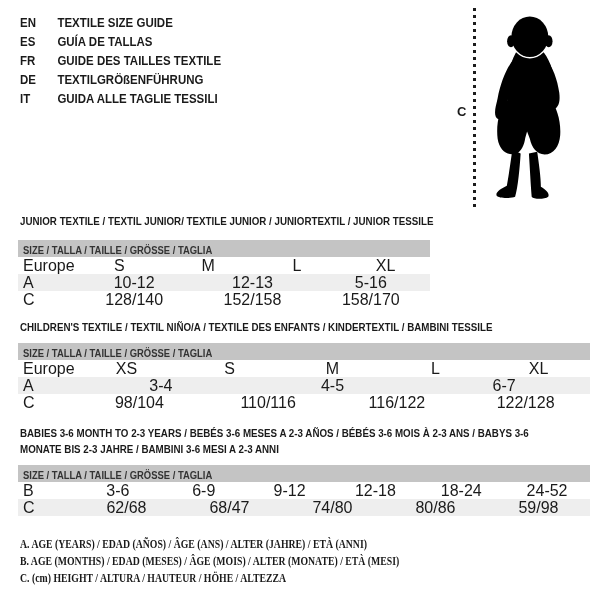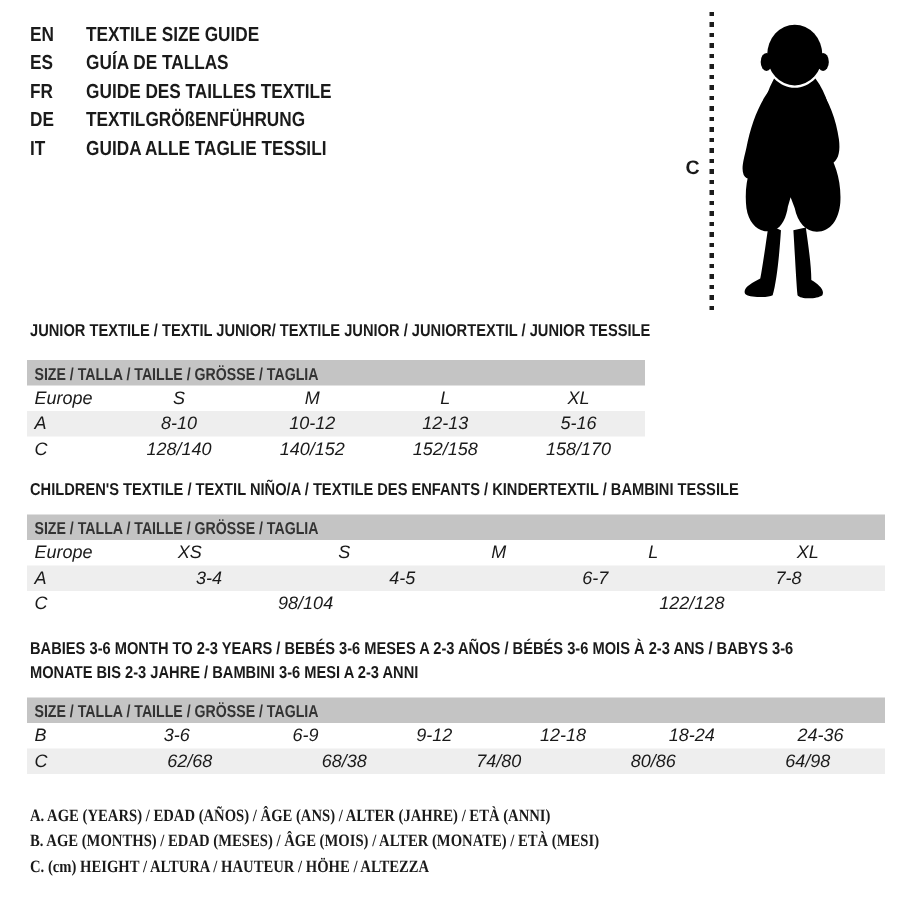--- a/index.html
+++ b/index.html
@@ -24,21 +24,21 @@
   .tbl-title.wrap{white-space:normal;}
   .notes{position:absolute;top:536px;left:20px;font-family:Liberation Serif, serif;}
   .note-line{font-weight:bold;font-size:11.5px;line-height:17px;white-space:nowrap;
              transform:scaleX(0.85);transform-origin:left top;}
 
   
   .grid{position:absolute;left:18px;}
   .bar{height:17px;line-height:17px;background:#c4c4c4;padding-left:5px;overflow:hidden;}
   .bar span{display:inline-block;font-weight:bold;font-size:11.5px;color:#333;
             transform:scaleX(0.82);transform-origin:left center;white-space:nowrap;}
-  .rows .row{display:flex;height:17px;line-height:17px;font-size:12px;font-style:italic;}
+  .rows .row{display:flex;height:17px;line-height:17px;font-size:16px;}
   .rows .row:nth-child(even){background:#eeeeee;}
   .lbl{flex:0 0 52px;padding-left:5px;}
   .cell{flex:1;text-align:center;}
 </style>
 </head>
 <body>
 
 <div class="canvas">
 
   <div class="lang-block">
@@ -86,29 +86,27 @@
     <div class="rows">
       <div class="row">
         <span class="lbl">Europe</span>
         <span class="cell">S</span>
         <span class="cell">M</span>
         <span class="cell">L</span>
         <span class="cell">XL</span>
       </div>
       <div class="row">
         <span class="lbl">A</span>
-        <span class="cell">8-10</span>
         <span class="cell">10-12</span>
         <span class="cell">12-13</span>
         <span class="cell">5-16</span>
       </div>
       <div class="row">
         <span class="lbl">C</span>
         <span class="cell">128/140</span>
-        <span class="cell">140/152</span>
         <span class="cell">152/158</span>
         <span class="cell">158/170</span>
       </div>
     </div>
   </div>
 
   <div class="tbl-title" style="top:319px;left:20px;">CHILDREN'S TEXTILE / TEXTIL NIÑO/A / TEXTILE DES ENFANTS / KINDERTEXTIL / BAMBINI TESSILE</div>
   <div class="grid" style="top:343px;width:572px;">
     <div class="bar"><span>SIZE / TALLA / TAILLE / GRÖSSE / TAGLIA</span></div>
     <div class="rows">
@@ -118,50 +116,51 @@
         <span class="cell">S</span>
         <span class="cell">M</span>
         <span class="cell">L</span>
         <span class="cell">XL</span>
       </div>
       <div class="row">
         <span class="lbl">A</span>
         <span class="cell">3-4</span>
         <span class="cell">4-5</span>
         <span class="cell">6-7</span>
-        <span class="cell">7-8</span>
       </div>
       <div class="row">
         <span class="lbl">C</span>
         <span class="cell">98/104</span>
+        <span class="cell">110/116</span>
+        <span class="cell">116/122</span>
         <span class="cell">122/128</span>
       </div>
     </div>
   </div>
 
   <div class="tbl-title wrap" style="top:425px;left:20px;width:620px;">BABIES 3-6 MONTH TO 2-3 YEARS / BEBÉS 3-6 MESES A 2-3 AÑOS / BÉBÉS 3-6 MOIS À 2-3 ANS / BABYS 3-6 MONATE BIS 2-3 JAHRE / BAMBINI 3-6 MESI A 2-3 ANNI</div>
   <div class="grid" style="top:465px;width:572px;">
     <div class="bar"><span>SIZE / TALLA / TAILLE / GRÖSSE / TAGLIA</span></div>
     <div class="rows">
       <div class="row">
         <span class="lbl">B</span>
         <span class="cell">3-6</span>
         <span class="cell">6-9</span>
         <span class="cell">9-12</span>
         <span class="cell">12-18</span>
         <span class="cell">18-24</span>
-        <span class="cell">24-36</span>
+        <span class="cell">24-52</span>
       </div>
       <div class="row">
         <span class="lbl">C</span>
         <span class="cell">62/68</span>
-        <span class="cell">68/38</span>
+        <span class="cell">68/47</span>
         <span class="cell">74/80</span>
         <span class="cell">80/86</span>
-        <span class="cell">64/98</span>
+        <span class="cell">59/98</span>
       </div>
     </div>
   </div>
 
   <div class="notes">
     <div class="note-line">A. AGE (YEARS) / EDAD (AÑOS) / ÂGE (ANS) / ALTER (JAHRE) / ETÀ (ANNI)</div>
     <div class="note-line">B. AGE (MONTHS) / EDAD (MESES) / ÂGE (MOIS) / ALTER (MONATE) / ETÀ (MESI)</div>
     <div class="note-line">C. (cm) HEIGHT / ALTURA / HAUTEUR / HÖHE / ALTEZZA</div>
   </div>
 

